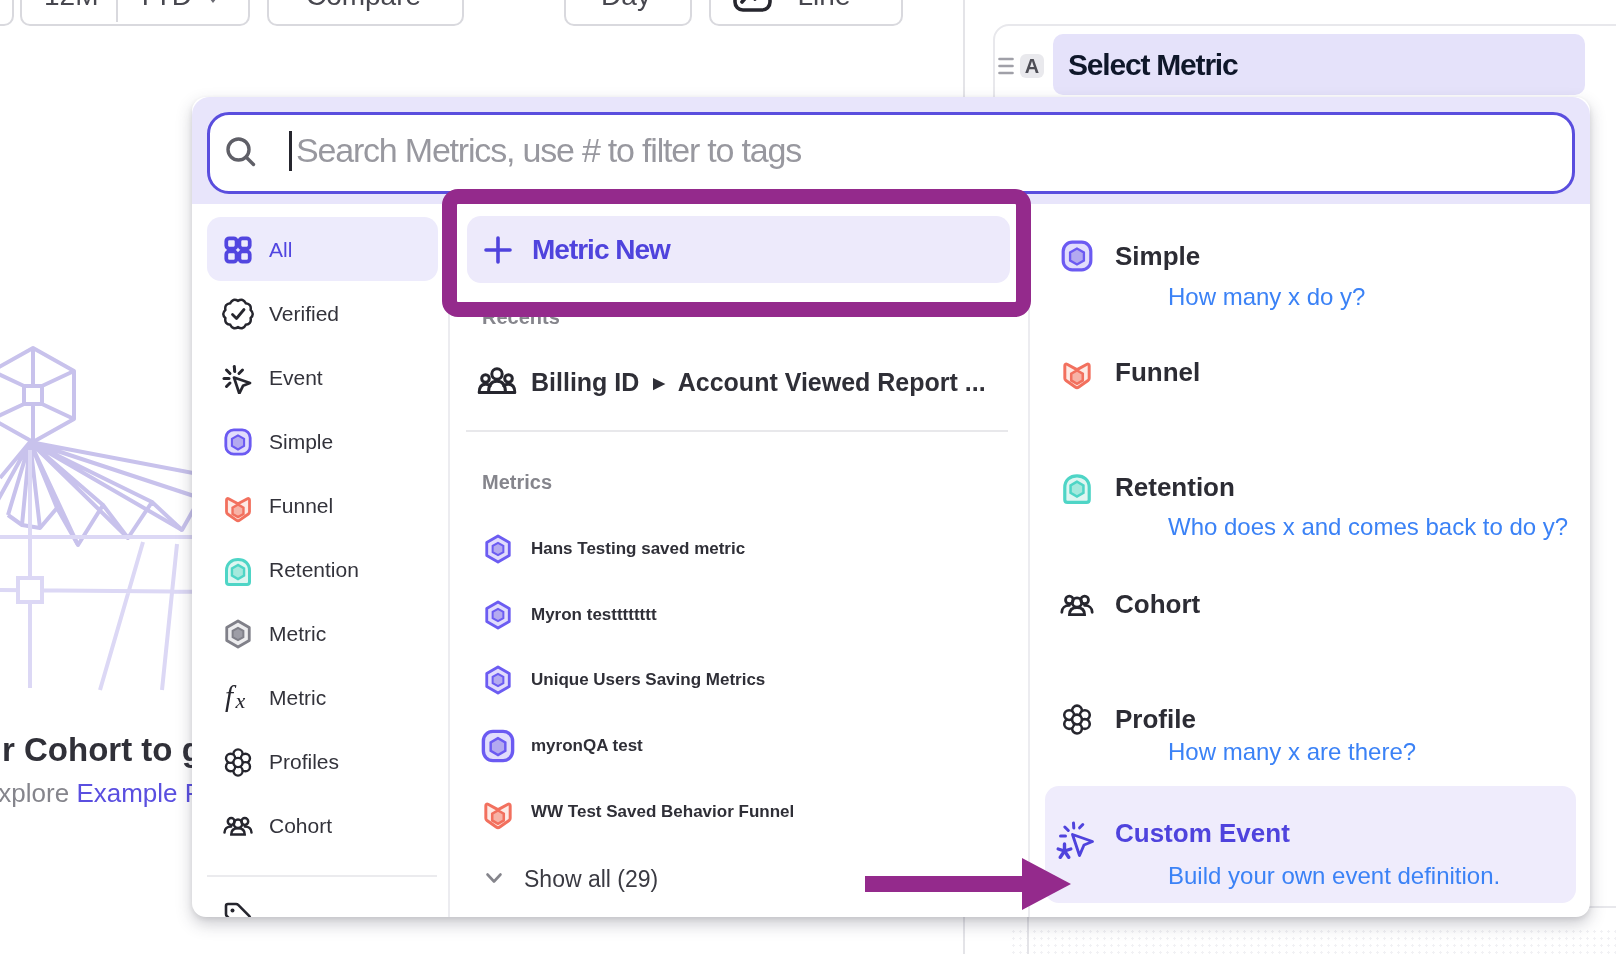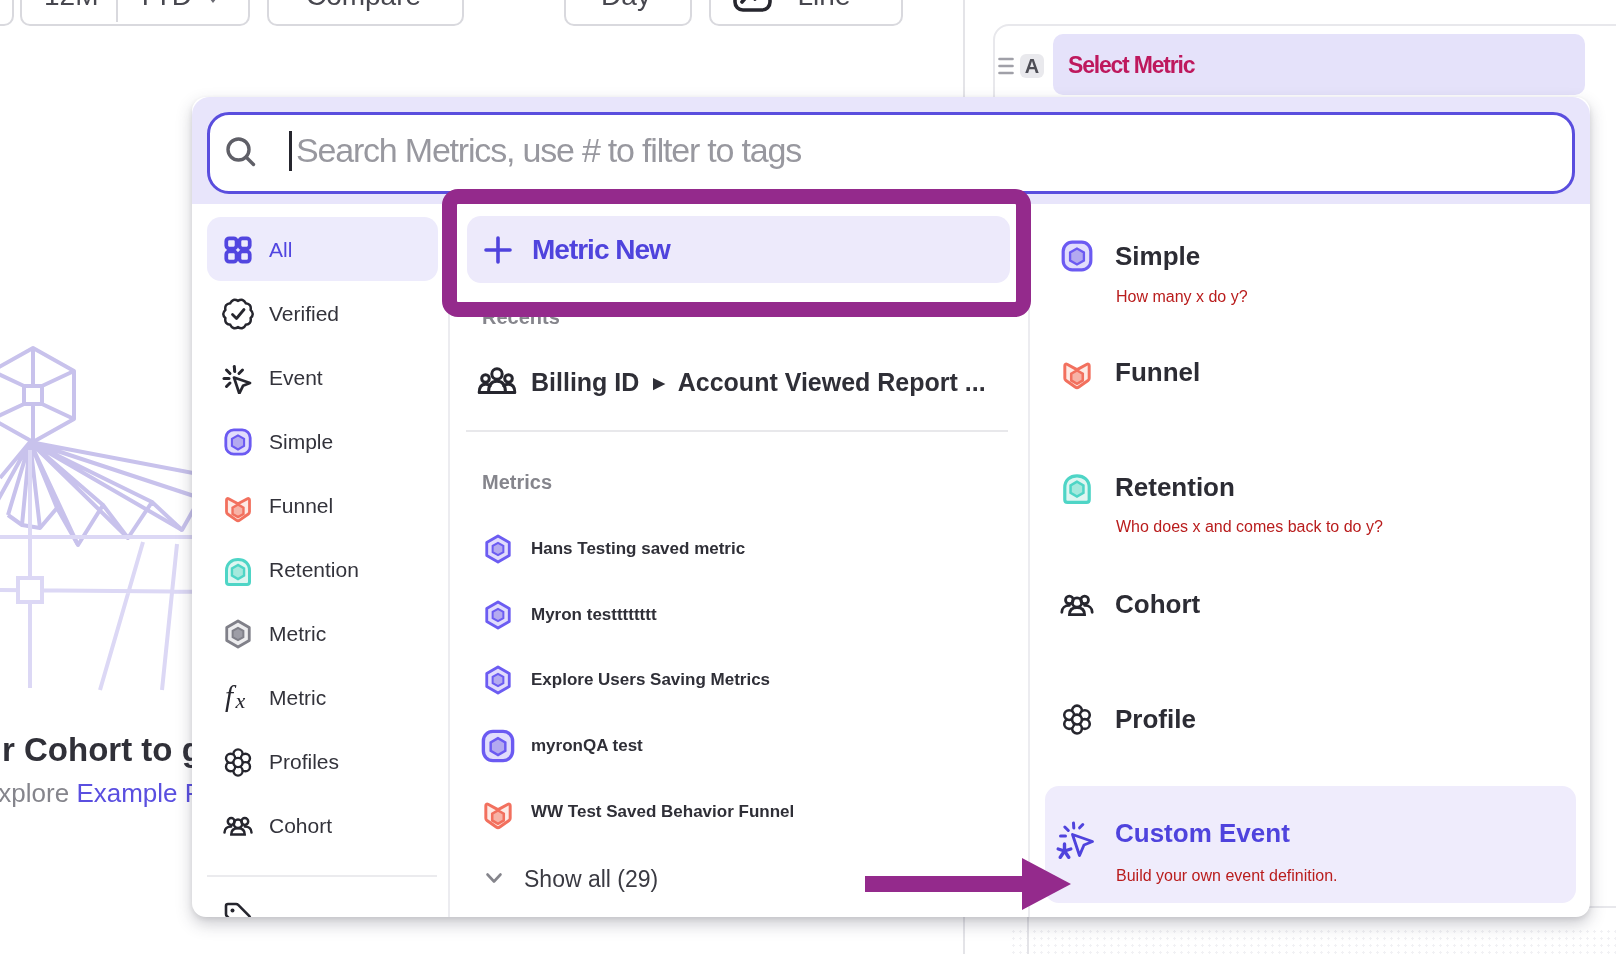--- a/index.html
+++ b/index.html
@@ -3,21 +3,21 @@
 html,body{margin:0;padding:0}
 body{width:1616px;height:954px;position:relative;overflow:hidden;background:#fff;font-family:"Liberation Sans",sans-serif}
 .abs{position:absolute}
 .btn{position:absolute;background:#fff;border:2px solid #d9d9de;border-radius:10px;top:-32px;height:54px}
 .btxt{position:absolute;font-size:28px;color:#47474f;top:-20px;height:32px;line-height:32px}
 .lav{background:#edebfc}
 .ic{position:absolute}
 .sbl{position:absolute;font-size:21px;color:#33333b;height:34px;line-height:34px;left:77px;white-space:nowrap}
 .mit{position:absolute;font-size:17px;font-weight:bold;color:#2f2f37;height:32px;line-height:32px;left:339px;white-space:nowrap}
 .rtt{position:absolute;font-size:26px;font-weight:bold;color:#2c2c34;height:32px;line-height:32px;left:923px;white-space:nowrap}
-.rst{position:absolute;font-size:16px;color:#b91c1c;height:30px;line-height:30px;left:924px;white-space:nowrap}
+.rst{position:absolute;font-size:24px;color:#3b82f6;height:30px;line-height:30px;left:976px;white-space:nowrap}
 .hdr{position:absolute;font-size:20px;font-weight:bold;color:#85858c;height:28px;line-height:28px;left:290px;white-space:nowrap}
 </style></head><body>
 
 <div class="btn" style="left:-40px;width:50px"></div>
 <div class="btn" style="left:20px;width:226px"></div>
 <div class="abs" style="left:116px;top:-10px;width:2px;height:32px;background:#d9d9de"></div>
 <div class="btxt" style="left:44px;width:48px;text-align:center">12M</div>
 <div class="btxt" style="left:134px;width:60px;text-align:center">YTD</div>
 <div class="abs" style="left:206px;top:-6px;width:0;height:0;border-left:7px solid transparent;border-right:7px solid transparent;border-top:9px solid #6b6b73"></div>
 <div class="btn" style="left:267px;width:193px"></div>
@@ -36,21 +36,21 @@
 <div class="abs" style="left:993px;top:24px;width:700px;height:880px;background:#fff;border:2px solid #e8e8ec;border-radius:16px"></div>
 <svg class="ic" style="left:998px;top:57px" width="16" height="18" viewBox="0 0 16 18">
     <g stroke="#a0a0a8" stroke-width="2.6" stroke-linecap="round">
       <line x1="1.5" y1="2" x2="14.5" y2="2"></line>
       <line x1="1.5" y1="9" x2="14.5" y2="9"></line>
       <line x1="1.5" y1="16" x2="14.5" y2="16"></line>
     </g>
   </svg>
 <div class="abs" style="left:1020px;top:54px;width:24px;height:24px;border-radius:6px;background:#e9e9ed;font-size:20px;font-weight:bold;color:#4e4e56;text-align:center;line-height:25px">A</div>
 <div class="abs" style="left:1053px;top:34px;width:532px;height:61px;border-radius:10px;background:#e5e2fa"></div>
-<div class="abs" style="left:1068px;top:48px;height:34px;line-height:34px;font-size:23px;letter-spacing:-1.2px;font-weight:bold;color:#be185d">Select Metric</div>
+<div class="abs" style="left:1068px;top:48px;height:34px;line-height:34px;font-size:30px;letter-spacing:-1.2px;font-weight:bold;color:#0f172a">Select Metric</div>
 <svg class="ic" style="left:0;top:330px" width="230" height="420" viewBox="0 0 230 420">
 <g fill="none" stroke="#c8c2ec" stroke-width="4" stroke-linejoin="round">
 <path d="M33 18 L74 41 L74 89 L33 112 L-8 89 L-8 41 Z"></path>
 <path d="M33 18 L33 56 M74 41 L42 56 M-8 41 L24 56 M33 112 L33 74 M74 89 L42 74 M-8 89 L24 74"></path>
 <rect x="24" y="56" width="18" height="18"></rect>
 <path d="M30 112 L0 148 M30 112 L-2 170 M30 112 L8 185 M30 112 L22 195 M30 112 L40 198 M30 112 L57 178 M30 112 L78 215 M30 112 L103 175 M30 112 L128 208 M30 112 L152 172 M30 112 L182 200 M30 112 L200 168 M30 112 L230 150"></path>
 <path d="M8 185 L22 195 L40 198 L57 178 L78 215 L103 175 L128 208 L152 172 L182 200 L200 168 L230 160"></path>
 </g>
 <g fill="none" stroke="#dcd8f5" stroke-width="4">
 <path d="M0 207 L230 207 M0 260 L230 262 M30 120 L30 358 M143 212 L100 360 M177 214 L162 360 M205 220 L230 280"></path>
@@ -181,21 +181,21 @@
 <div class="mit" style="top:436px">Hans Testing saved metric</div>
 <svg class="ic" style="left:290px;top:502px" width="32" height="32" viewBox="0 0 32 32">
       <polygon points="16.00,3.00 4.74,9.50 4.74,22.50 16.00,29.00 27.26,22.50 27.26,9.50" fill="#e1dcfc" stroke="#6c5cf2" stroke-width="2.8" stroke-linejoin="round"></polygon>
       <polygon points="16.00,9.80 10.63,12.90 10.63,19.10 16.00,22.20 21.37,19.10 21.37,12.90" fill="#b4aaf0" stroke="#6c5cf2" stroke-width="2"></polygon>
     </svg>
 <div class="mit" style="top:502px">Myron testttttttt</div>
 <svg class="ic" style="left:290px;top:567px" width="32" height="32" viewBox="0 0 32 32">
       <polygon points="16.00,3.00 4.74,9.50 4.74,22.50 16.00,29.00 27.26,22.50 27.26,9.50" fill="#e1dcfc" stroke="#6c5cf2" stroke-width="2.8" stroke-linejoin="round"></polygon>
       <polygon points="16.00,9.80 10.63,12.90 10.63,19.10 16.00,22.20 21.37,19.10 21.37,12.90" fill="#b4aaf0" stroke="#6c5cf2" stroke-width="2"></polygon>
     </svg>
-<div class="mit" style="top:567px">Explore Users Saving Metrics</div>
+<div class="mit" style="top:567px">Unique Users Saving Metrics</div>
 <svg class="ic" style="left:288px;top:631px" width="36" height="36" viewBox="0 0 32 32">
       <rect x="3" y="3" width="26" height="26" rx="8.5" fill="#e1ddfc" stroke="#6b5af2" stroke-width="3"></rect>
       <polygon points="16.00,8.50 9.50,12.25 9.50,19.75 16.00,23.50 22.50,19.75 22.50,12.25" fill="#b3a9f0" stroke="#6b5af2" stroke-width="2.2" transform="translate(0,0.5)"></polygon>
     </svg>
 <div class="mit" style="top:633px">myronQA test</div>
 <svg class="ic" style="left:289px;top:697px" width="34" height="36" viewBox="0 0 32 34">
       <path d="M4.5,11 C4.5,9.6 5.5,9.1 6.6,9.7 L14.6,14.0 Q16,14.75 17.4,14.0 L25.4,9.7 C26.5,9.1 27.5,9.6 27.5,11 L27.5,22.8 C27.5,23.7 27.1,24.5 26.4,25.0 L17.7,31.2 Q16,32.4 14.3,31.2 L5.6,25.0 C4.9,24.5 4.5,23.7 4.5,22.8 Z" fill="#fdeae5" stroke="#f2705e" stroke-width="2.8" stroke-linejoin="round"></path>
       <polygon points="16.00,15.50 10.54,18.65 10.54,24.95 16.00,28.10 21.46,24.95 21.46,18.65" fill="#f7b3a7" stroke="#f2705e" stroke-width="2.4"></polygon>
     </svg>
 <div class="mit" style="top:699px">WW Test Saved Behavior Funnel</div>
@@ -237,20 +237,21 @@
         <circle cx="16" cy="8" r="4.6"></circle>
         <circle cx="23.4" cy="12.3" r="4.6"></circle>
         <circle cx="23.4" cy="20.7" r="4.6"></circle>
         <circle cx="16" cy="25" r="4.6"></circle>
         <circle cx="8.6" cy="20.7" r="4.6"></circle>
         <circle cx="8.6" cy="12.3" r="4.6"></circle>
         <circle cx="16" cy="16.5" r="4.6"></circle>
       </g>
     </svg>
 <div class="rtt" style="top:606px">Profile</div>
+<div class="rst" style="top:640px">How many x are there?</div>
 <svg class="ic" style="left:862px;top:714px" width="46" height="48" viewBox="0 0 46 48">
       <path d="M18.5,23.5 L38.5,30.5 L30,34 L25.5,44.5 Z" fill="#efecfc" stroke="#4f43dd" stroke-width="2.9" stroke-linejoin="round"></path>
       <g stroke="#4f43dd" stroke-width="3" stroke-linecap="round">
         <line x1="19.5" y1="12" x2="19.8" y2="17"></line>
         <line x1="10.8" y1="16" x2="14.3" y2="19.5"></line>
         <line x1="28.8" y1="13.5" x2="25.6" y2="16.8"></line>
         <line x1="6.5" y1="25" x2="11.5" y2="25"></line>
       </g>
       <g stroke="#4f43dd" stroke-width="3.4" stroke-linecap="round">
         <line x1="10.5" y1="40" x2="10.5" y2="33"></line>

